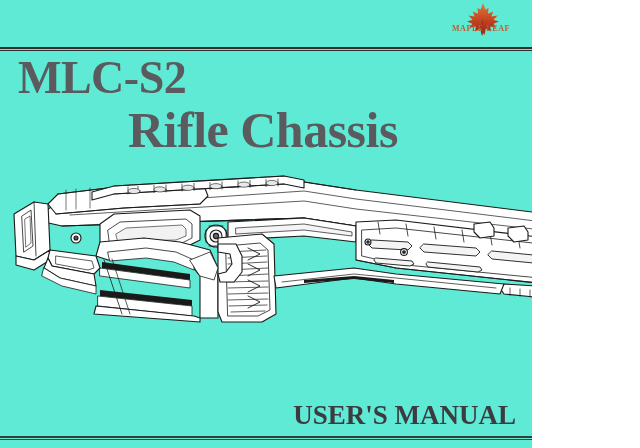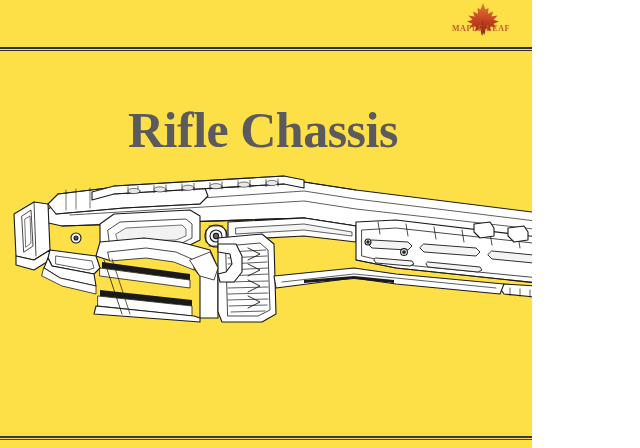--- a/index.html
+++ b/index.html
@@ -8,21 +8,21 @@
     padding: 0;
     background: #ffffff;
   }
   body {
     font-family: "Liberation Serif", serif;
   }
   .page {
     position: relative;
     width: 532px;
     height: 448px;
-    background: #fde047;
+    background: #5eead4;
     overflow: hidden;
   }
 
   
   .brand {
     position: absolute;
     top: 2px;
     right: 8px;
     width: 86px;
     height: 40px;
@@ -186,20 +186,21 @@
                  L9.8 24.6 L3.8 25.4 L6.4 21.8 L1 19.6 L6.6 17.8 L2.4 13.6 L8.6 14.4
                  L6.8 9.6 L12.1 11.8 L11.4 5.9 L14.6 7.6 Z" fill="url(#leafgrad)"></path>
         <path d="M17 33.6 L17 18 L16.4 18 L16.4 33.6 Z" fill="#8d2a12"></path>
       </svg>
     </div>
     <div class="brand-word">MAPLE LEAF</div>
   </div>
 
   <div class="rule-top"></div>
 
+  <div class="title-main">MLC-S2</div>
   <div class="title-sub">Rifle Chassis</div>
 
   <div class="illustration">
     <svg viewBox="0 0 610 160" width="610" height="160" aria-hidden="true">
       <g fill="#ffffff" stroke="#1a1a1a" stroke-width="1.1" stroke-linejoin="round" stroke-linecap="round">
 
         <path d="M40 48 L60 34 L300 18 L352 26 L560 52 L566 62 L560 78 L352 62
                  L300 54 L58 62 L40 58 Z"></path>
         <path d="M58 62 L300 54 L352 62 L560 78" fill="none"></path>
         <path d="M60 34 L300 18 L352 26" fill="none" stroke-width="0.9"></path>
@@ -599,16 +600,17 @@
     </svg>
     <div class="qr-caption">
       <div class="fb-icon">f</div>
       <div class="qr-caption-text">
         <div>Subscribe</div>
         <div>now</div>
       </div>
     </div>
   </div>
 
+  <div class="manual-label">USER'S MANUAL</div>
 
   <div class="rule-bottom"></div>
 
 </div>
 
 </body></html>

